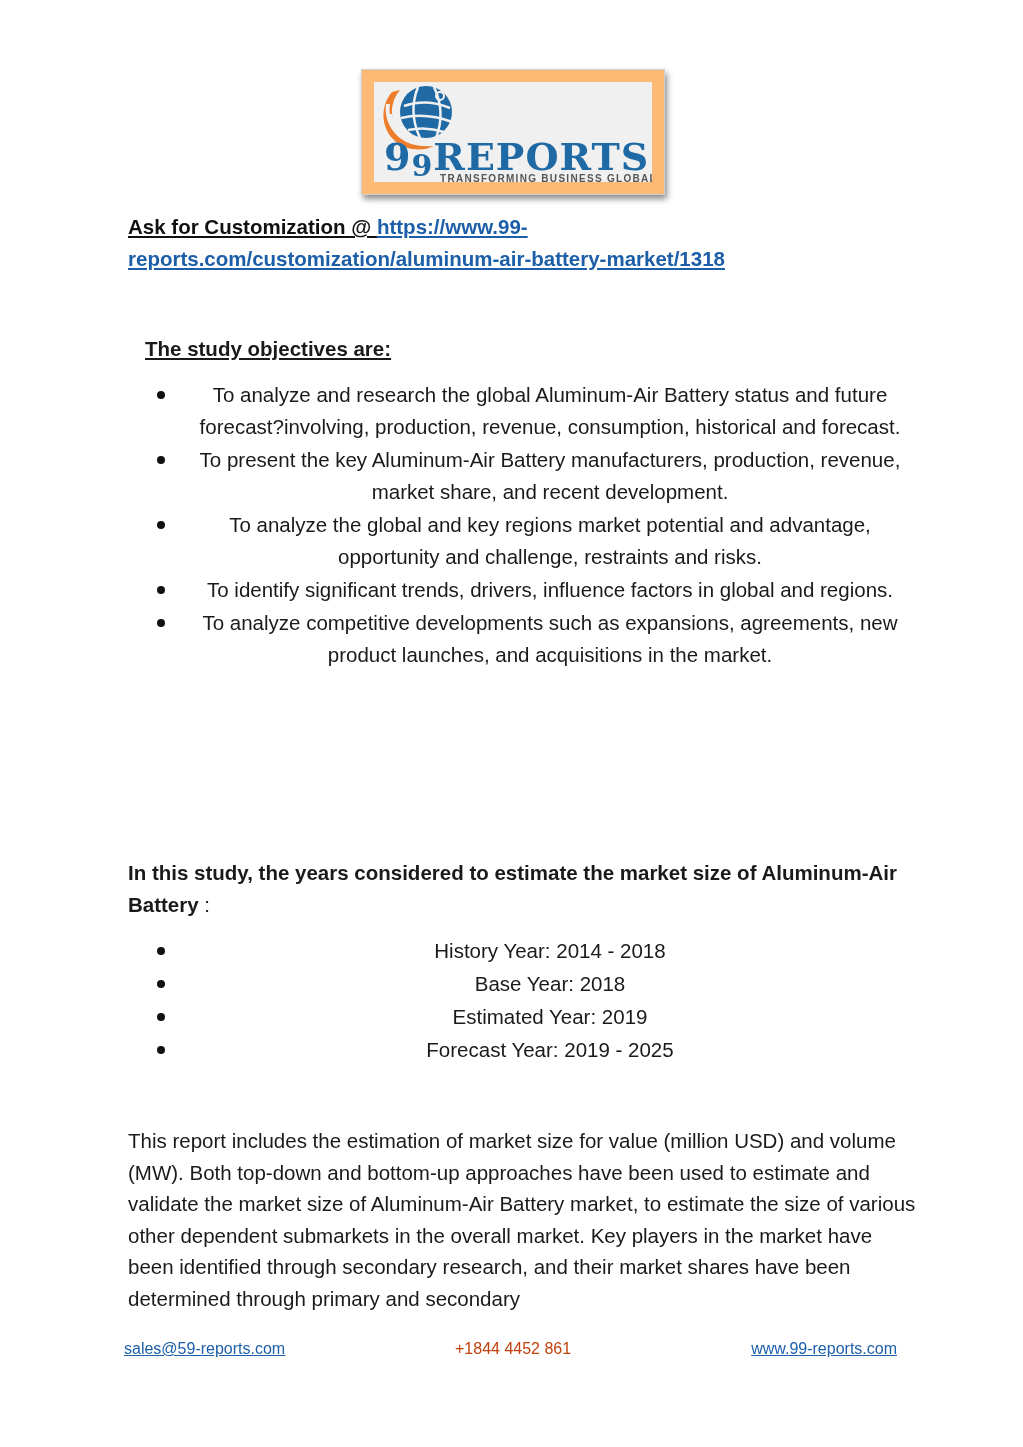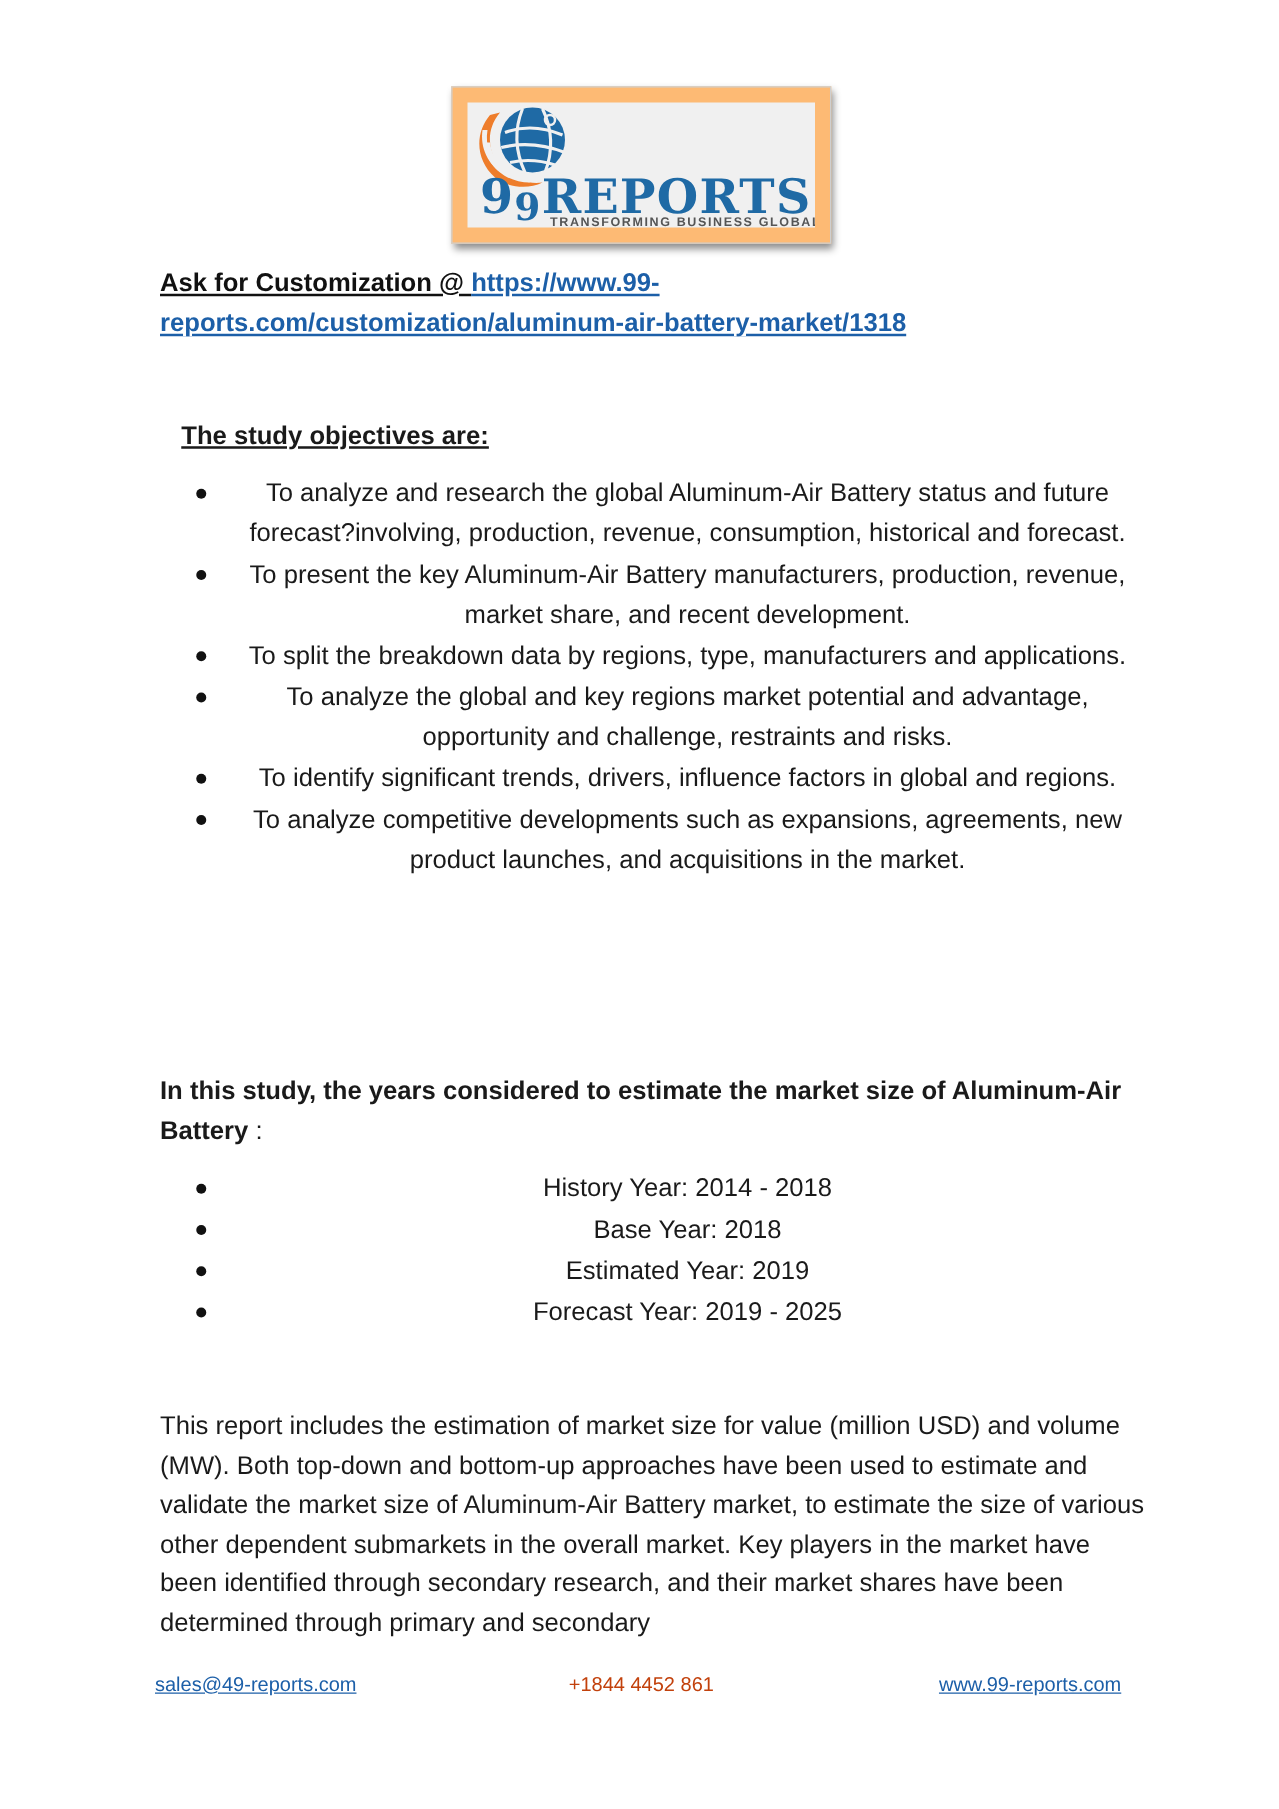--- a/index.html
+++ b/index.html
@@ -170,34 +170,33 @@
 
 <div class="page-text custom-line">
   <span class="label">Ask for Customization @ </span><a class="link"><span>https://www.99-</span><br><span>reports.com/customization/aluminum-air-battery-market/1318</span></a>
 </div>
 
 <div class="page-text objectives-heading section-heading">The study objectives are:</div>
 
 <ul class="bullets objectives-list">
   <li><span class="dot"></span><span>To analyze and research the global Aluminum-Air Battery status and future forecast?involving, production, revenue, consumption, historical and forecast.</span></li>
   <li><span class="dot"></span><span>To present the key Aluminum-Air Battery manufacturers, production, revenue, market share, and recent development.</span></li>
-  <li><span class="dot"></span><span>To split the breakdown data by regions, type, manufacturers and applications.</span></li>
   <li><span class="dot"></span><span>To analyze the global and key regions market potential and advantage, opportunity and challenge, restraints and risks.</span></li>
   <li><span class="dot"></span><span>To identify significant trends, drivers, influence factors in global and regions.</span></li>
   <li><span class="dot"></span><span>To analyze competitive developments such as expansions, agreements, new product launches, and acquisitions in the market.</span></li>
 </ul>
 
 <div class="page-text years-heading"><span>In this study, the years considered to estimate the market size of Aluminum-Air Battery</span><span class="colon"> :</span></div>
 
 <ul class="bullets years-list">
   <li><span class="dot"></span><span>History Year: 2014 - 2018</span></li>
   <li><span class="dot"></span><span>Base Year: 2018</span></li>
   <li><span class="dot"></span><span>Estimated Year: 2019</span></li>
   <li><span class="dot"></span><span>Forecast Year: 2019 - 2025</span></li>
 </ul>
 
 <div class="page-text report-para">This report includes the estimation of market size for value (million USD) and volume (MW). Both top-down and bottom-up approaches have been used to estimate and validate the market size of Aluminum-Air Battery market, to estimate the size of various other dependent submarkets in the overall market. Key players in the market have been identified through secondary research, and their market shares have been determined through primary and secondary</div>
 
 <div class="footer">
-  <a class="link email">sales@49-reports.com</a>
+  <a class="link email">sales@59-reports.com</a>
   <span class="phone">+1844 4452 861</span>
   <a class="link web">www.99-reports.com</a>
 </div>
 
 </body></html>

